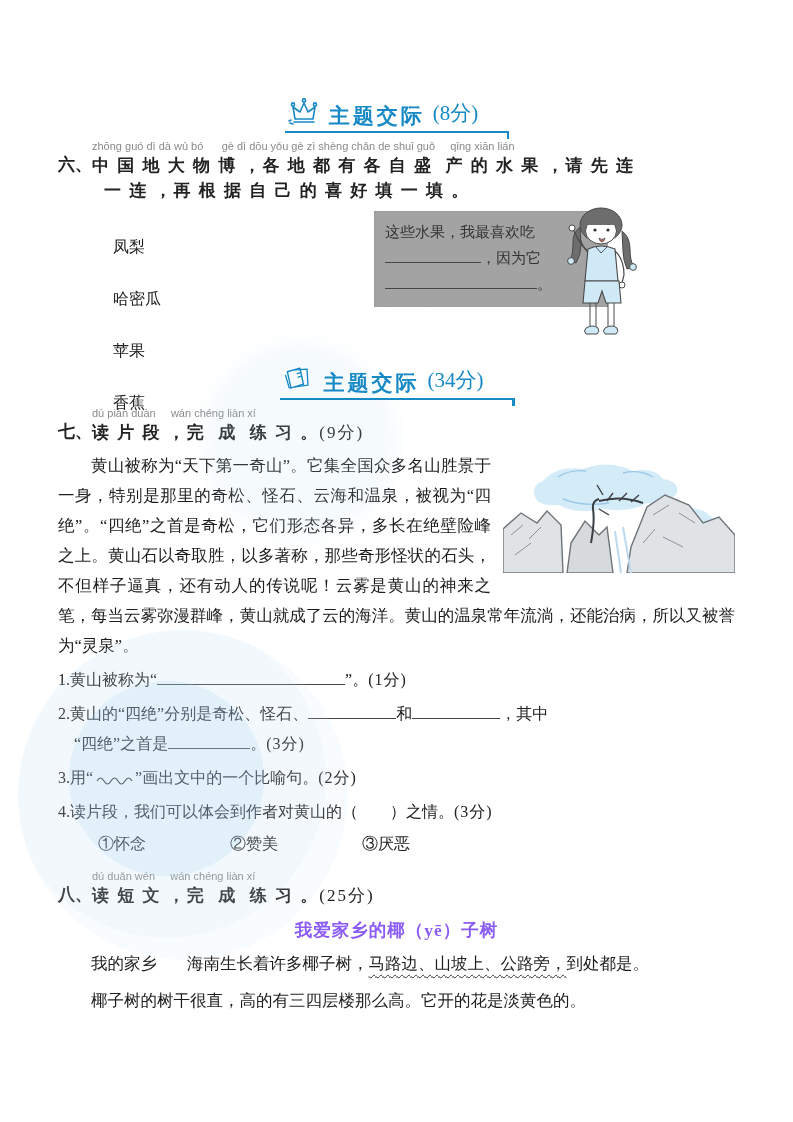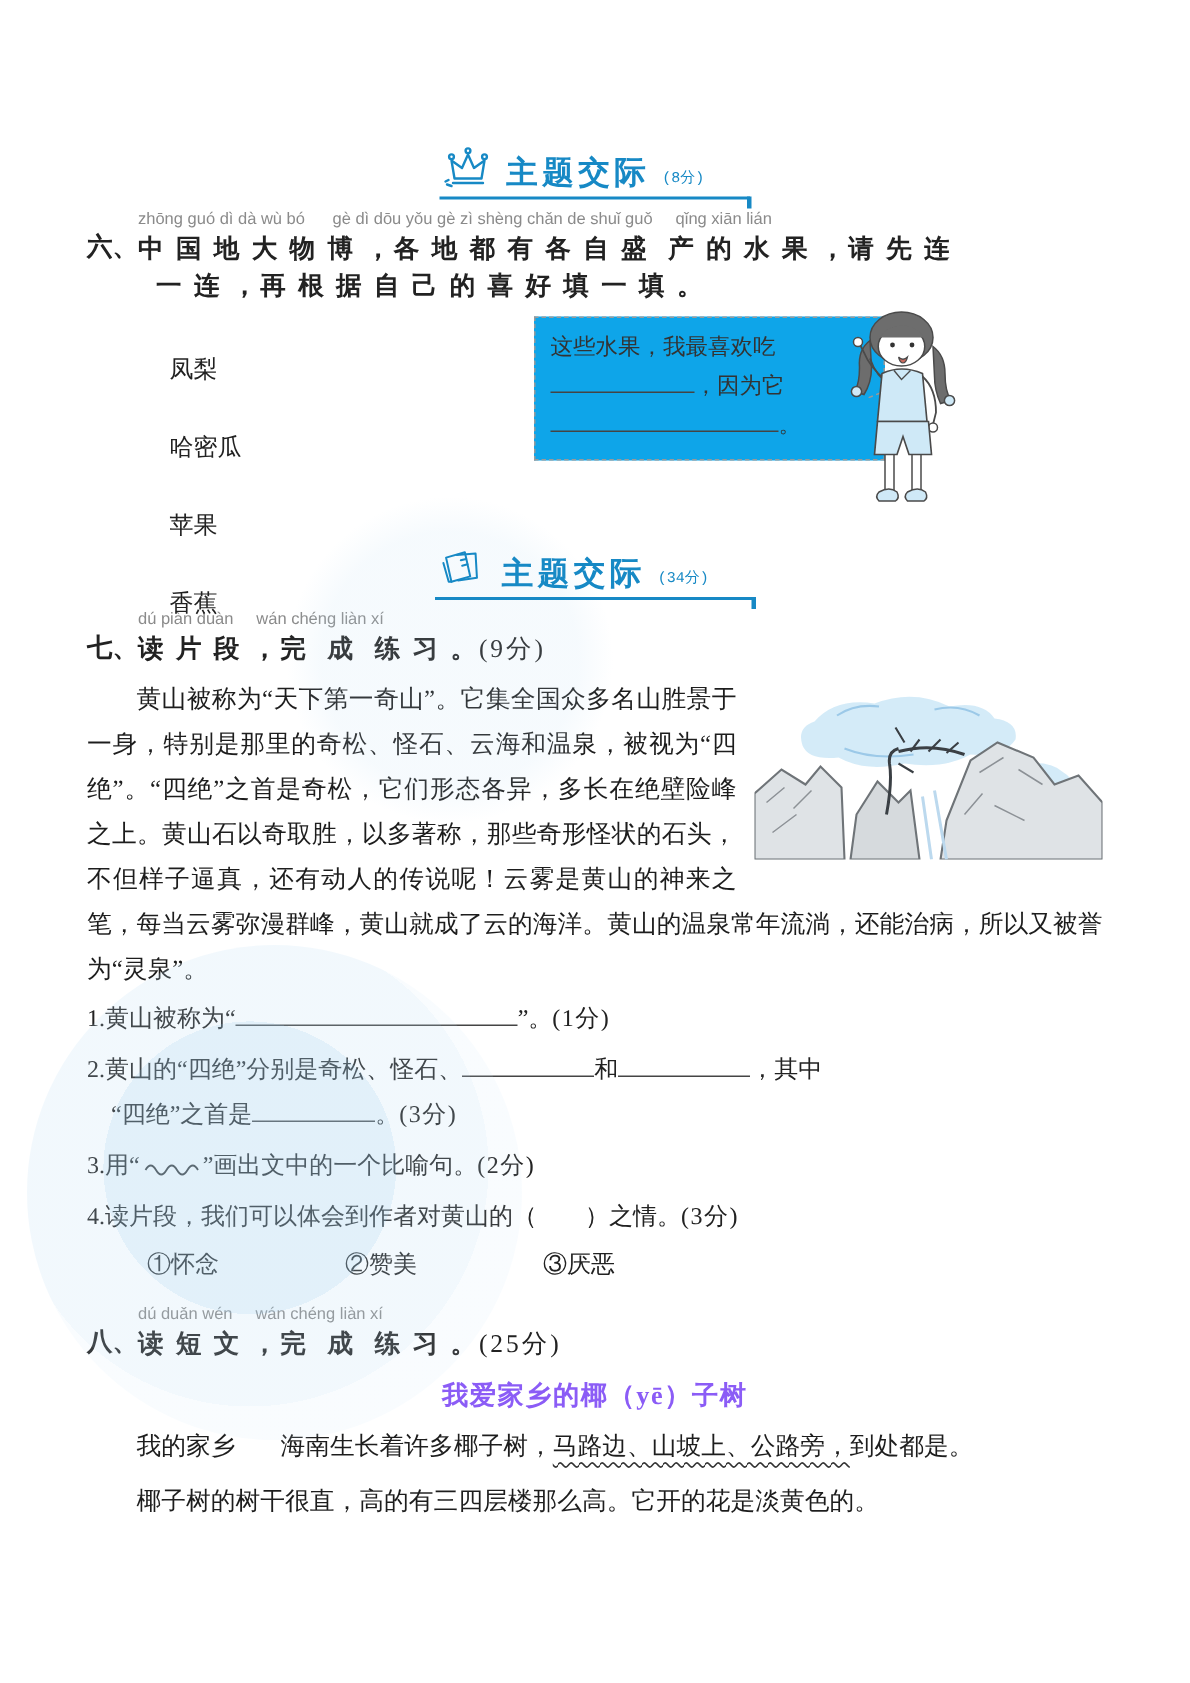--- a/index.html
+++ b/index.html
@@ -20,40 +20,40 @@
     background:radial-gradient(circle at 45% 45%, rgba(170,212,240,.34) 0 38%, rgba(190,222,244,.20) 38% 62%, rgba(205,230,248,.12) 62% 80%, transparent 80%);
     pointer-events:none;}
   .watermark2{position:absolute;left:190px;top:330px;width:220px;height:220px;border-radius:50%;
     background:radial-gradient(circle, rgba(190,222,244,.14) 0 55%, transparent 70%);pointer-events:none;}
 
   
   .hdr-wrap{text-align:center;margin:0 0 6px 0;}
   .hdr{display:inline-flex;align-items:flex-end;gap:8px;padding:0 30px 5px 2px;border-bottom:2.5px solid var(--blue);position:relative;}
   .hdr::after{content:'';position:absolute;right:-1px;bottom:-8px;width:2.5px;height:8px;background:var(--blue);}
   .hdr-title{font-family:"Liberation Sans",sans-serif;font-weight:bold;font-size:21px;letter-spacing:3px;color:var(--blue);line-height:1;}
-  .hdr-points{font-family:Liberation Mono, monospace;font-size:10px;color:var(--blue);line-height:1.2;text-align:center;}
+  .hdr-points{font-family:Liberation Serif, serif;font-size:21px;color:var(--blue);line-height:1.2;text-align:center;}
   .hdr-icon{width:34px;height:30px;flex:0 0 auto;}
 
   
   .q-block{margin-top:4px;}
   .q-row{display:flex;align-items:flex-end;}
   .q-num{font-size:17px;font-weight:bold;flex:0 0 auto;padding-bottom:2px;}
   .pinyin{font-family:"Liberation Sans",sans-serif;font-size:11px;color:var(--pinyin);white-space:pre-wrap;line-height:14px;}
   .hanzi-line{font-size:17px;font-weight:bold;white-space:pre-wrap;line-height:25px;letter-spacing:2px;}
   .q6-line2{margin-left:46px;}
 
   
   .match-area{position:relative;height:142px;margin:8px 0 2px 0;}
   .match-col{position:absolute;top:0;font-size:16px;line-height:32px;}
   .match-col.left{left:55px;}
   .match-col.right{left:208px;}
   .match-col div{white-space:nowrap;margin-top:20px;}
 
-  .bubble{position:absolute;left:298px;top:0;width:212px;border:1.6px dashed #999;padding:7px 10px 9px 10px;
-    font-size:15px;line-height:26px;color:#333;background:#0ea5e9;}
+  .bubble{position:absolute;left:316px;top:0;width:212px;border:1.6px dashed #999;padding:7px 10px 9px 10px;
+    font-size:15px;line-height:26px;color:#333;background:#a3a3a3;}
   .blank{display:inline-block;border-bottom:1.2px solid #444;height:14px;vertical-align:baseline;}
   .connector{position:absolute;left:520px;top:48px;width:30px;border-top:1.6px dashed #999;transform:rotate(-22deg);}
 
   .girl{position:absolute;left:500px;top:-10px;width:92px;height:146px;}
 
   
   .passage{margin-top:6px;font-size:16.5px;line-height:30px;text-align:justify;color:#1d1d1d;}
   .passage p{margin:0;text-indent:2em;}
   .mountain{float:right;width:232px;height:122px;margin:0 0 4px 12px;}
 

